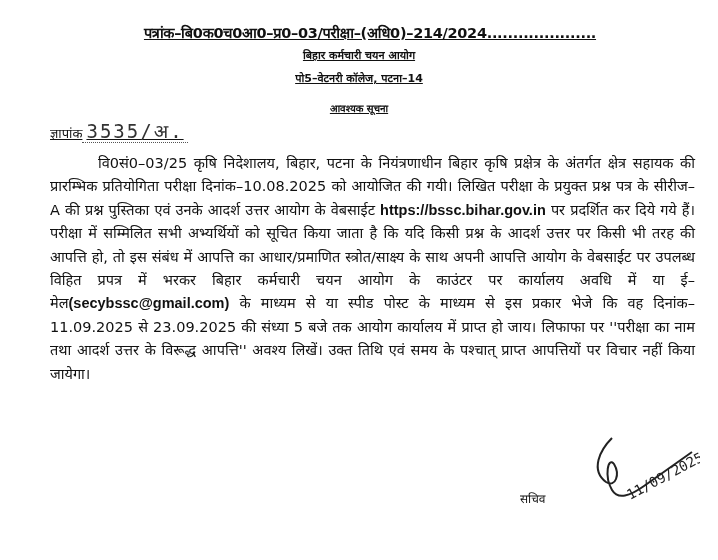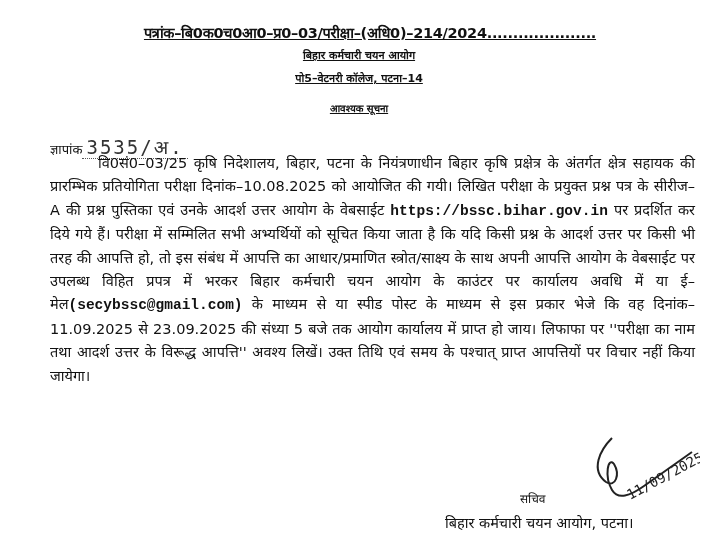--- a/index.html
+++ b/index.html
@@ -5,28 +5,28 @@
   html, body { margin: 0; padding: 0; background: #ffffff; }
   body { width: 718px; height: 560px; overflow: hidden; position: relative;
          font-family: "DejaVu Sans", "Liberation Sans", sans-serif; color: #111; }
   .page { position: absolute; left: 0; top: 0; width: 718px; height: 560px; }
   .hdr { position: absolute; left: 0; width: 718px; text-align: center; font-weight: bold;
          font-size: 11px; text-decoration: underline; line-height: 20px; }
   .ref { top: 23px; left: 70px; width: 600px; font-size: 14.5px; letter-spacing: -0.3px; }
   .org { top: 46px; }
   .addr { top: 69px; }
   .notice { top: 99px; font-size: 10px; }
-  .memo { position: absolute; left: 50px; top: 134px; font-size: 13px; }
+  .memo { position: absolute; left: 50px; top: 118px; font-size: 13px; text-decoration: underline; }
   .memo .hw, .date .hw { font-family: "DejaVu Sans Mono", monospace; font-size: 19px; color: #333; letter-spacing: 2px;
          border-bottom: 1px dotted #555; padding: 0 4px; }
   .date { position: absolute; right: 16px; top: 118px; font-size: 13px; }
   .body { position: absolute; left: 50px; top: 152px; width: 645px; font-size: 14.5px; line-height: 23.4px;
           text-align: justify; text-align-last: left; }
   .body p { margin: 0; text-indent: 48px; }
-  .body b { font-family: Liberation Mono, monospace; }
+  .body b { font-family: Liberation Sans, sans-serif; }
   .sig-mark { position: absolute; left: 560px; top: 430px; width: 140px; height: 80px; }
   .sachiv { position: absolute; left: 520px; top: 490px; font-size: 12px; }
   .office { position: absolute; left: 445px; top: 512px; font-size: 14.5px; }
 </style>
 </head>
 <body>
 
 <div class="page">
   <div class="hdr ref">पत्रांक–बि0क0च0आ0–प्र0–03/परीक्षा–(अधि0)–214/2024.....................</div>
   <div class="hdr org">बिहार कर्मचारी चयन आयोग</div>
@@ -40,14 +40,13 @@
   <div class="body">
     <p><span>वि0सं0–03/25 कृषि निदेशालय, बिहार, पटना के नियंत्रणाधीन बिहार कृषि प्रक्षेत्र के अंतर्गत क्षेत्र सहायक की प्रारम्भिक प्रतियोगिता परीक्षा दिनांक–10.08.2025 को आयोजित की गयी। लिखित परीक्षा के प्रयुक्त प्रश्न पत्र के सीरीज–A की प्रश्न पुस्तिका एवं उनके आदर्श उत्तर आयोग के वेबसाईट </span><b>https://bssc.bihar.gov.in</b><span> पर प्रदर्शित कर दिये गये हैं। परीक्षा में सम्मिलित सभी अभ्यर्थियों को सूचित किया जाता है कि यदि किसी प्रश्न के आदर्श उत्तर पर किसी भी तरह की आपत्ति हो, तो इस संबंध में आपत्ति का आधार/प्रमाणित स्त्रोत/साक्ष्य के साथ अपनी आपत्ति आयोग के वेबसाईट पर उपलब्ध विहित प्रपत्र में भरकर बिहार कर्मचारी चयन आयोग के काउंटर पर कार्यालय अवधि में या ई–मेल</span><b>(secybssc@gmail.com)</b><span> के माध्यम से या स्पीड पोस्ट के माध्यम से इस प्रकार भेजे कि वह दिनांक–11.09.2025 से 23.09.2025 की संध्या 5 बजे तक आयोग कार्यालय में प्राप्त हो जाय। लिफाफा पर ''परीक्षा का नाम तथा आदर्श उत्तर के विरूद्ध आपत्ति'' अवश्य लिखें। उक्त तिथि एवं समय के पश्चात् प्राप्त आपत्तियों पर विचार नहीं किया जायेगा।</span></p>
   </div>
 
   <svg class="sig-mark" viewBox="0 0 140 80">
     <path d="M52 8 C40 20, 30 40, 46 52 C56 58, 60 44, 54 34 C48 26, 44 46, 52 60 C58 70, 70 66, 84 56 L132 22" fill="none" stroke="#222" stroke-width="2"></path>
     <text x="70" y="70" font-size="14" fill="#222" transform="rotate(-28 70 70)" font-family="DejaVu Sans Mono, monospace">11/09/2025</text>
   </svg>
 
   <div class="sachiv">सचिव</div>
-  <div class="office">बिहार कर्मचारी चयन आयोग, पटना।</div>
 </div>
 
 </body></html>

